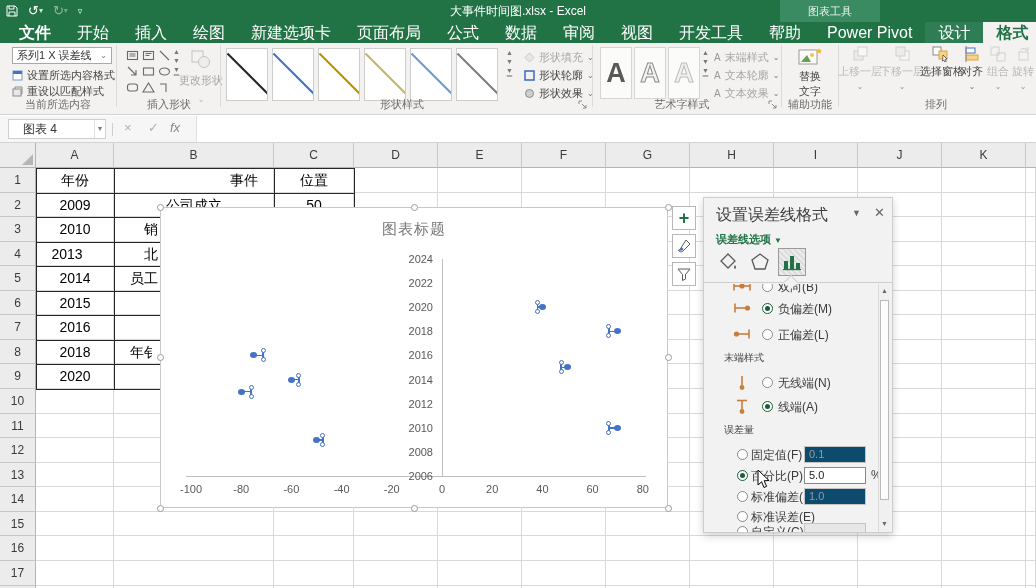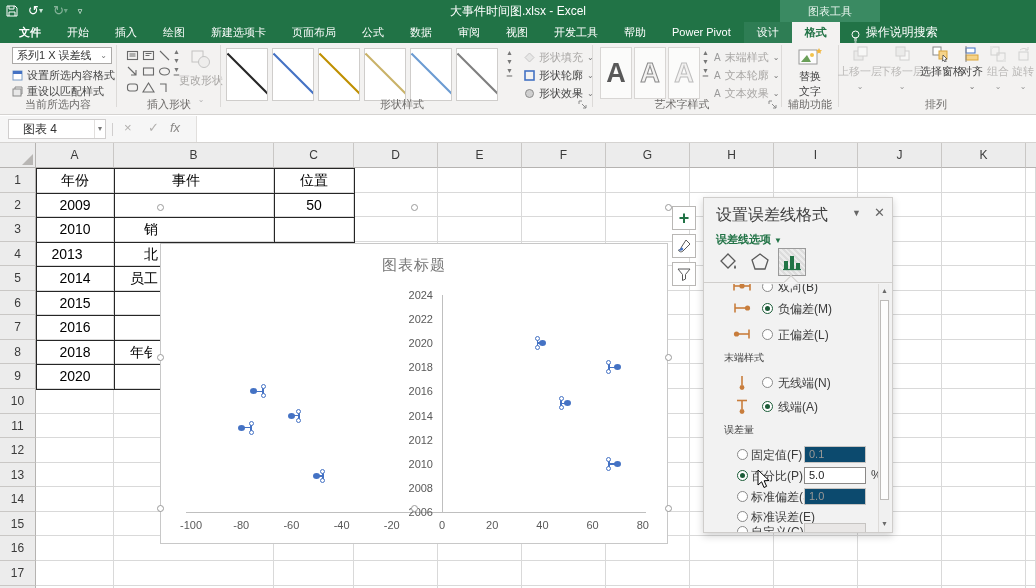--- a/index.html
+++ b/index.html
@@ -7,21 +7,21 @@
     font-family:"Liberation Sans","DejaVu Sans",sans-serif;background:#fff;}
   .abs{position:absolute;}
   
   .titlebar{left:0;top:0;width:1036px;height:22px;background:#217346;color:#fff;}
   .qat{left:6px;top:3px;height:16px;display:flex;align-items:center;gap:10px;color:#fff;font-size:12px;}
   .qat span{display:inline-flex;align-items:center;}
   .titletext{left:0;top:0;width:1036px;height:22px;text-align:center;line-height:22px;font-size:12px;color:#fff;}
   .ctxhdr{top:0;height:22px;background:#3a8a62;color:#e8f5ee;font-size:11px;line-height:22px;text-align:center;}
   
   .tabrow{left:0;top:22px;width:1036px;height:21px;background:#217346;display:flex;align-items:flex-end;padding-left:6px;box-sizing:border-box;}
-  .tab{height:21px;line-height:21px;padding:0 13px;font-size:11px;color:#fff;cursor:default;white-space:nowrap;}
+  .tab{height:21px;line-height:21px;padding:0 13px;font-size:16px;color:#fff;cursor:default;white-space:nowrap;}
   .tab.file{font-weight:bold;}
   .tab.ctx{background:#2e7d54;}
   .tab.active{background:#f3f2f1;color:#217346;font-weight:bold;}
   .tellme{height:21px;line-height:21px;color:#fff;font-size:12px;padding-left:10px;display:flex;align-items:flex-end;gap:5px;white-space:nowrap;}
   
   .ribbon{left:0;top:43px;width:1036px;height:72px;background:#f3f2f1;border-bottom:1px solid #d5d3d1;box-sizing:border-box;}
   .rdiv{top:2px;width:1px;height:62px;background:#dcdad8;}
   .grouplabel{top:55px;height:13px;font-size:11px;color:#6e6c6a;text-align:center;line-height:13px;}
   .rbtn-s{font-size:11px;color:#444;display:flex;align-items:center;gap:4px;white-space:nowrap;}
   .rbtn-s.dis{color:#a8a6a4;}
@@ -37,21 +37,21 @@
   .namebox{left:8px;top:3px;width:98px;height:20px;background:#fff;border:1px solid #d0cece;font-size:12px;color:#333;display:flex;align-items:center;box-sizing:border-box;padding-left:8px;}
   .fx-ic{top:4px;font-size:13px;color:#b2b0ae;}
   .ffield{left:196px;top:0;width:840px;height:26px;background:#fff;border-left:1px solid #e1dfdd;}
   
   .hdrcell{top:143px;height:25px;background:#ececec;border-right:1px solid #c9c7c5;border-bottom:1px solid #b5b3b1;box-sizing:border-box;
     font-size:12px;color:#3b3b3b;text-align:center;line-height:25px;}
   .rowhdr{left:0;width:36px;background:#ececec;border-right:1px solid #b5b3b1;border-bottom:1px solid #c9c7c5;box-sizing:border-box;
     font-size:12px;color:#3b3b3b;text-align:center;}
   .cellv{font-size:14px;color:#000;text-align:center;white-space:nowrap;overflow:hidden;}
   
-  .chart{left:160px;top:207px;width:508px;height:301px;background:#fff;border:1px solid #c8c8c8;box-sizing:border-box;z-index:20;margin-top:36px;}
+  .chart{left:160px;top:207px;width:508px;height:301px;background:#fff;border:1px solid #c8c8c8;box-sizing:border-box;z-index:20;}
   .charttitle{left:0;top:12px;width:506px;text-align:center;font-size:15px;color:#757575;letter-spacing:1px;}
   .tick{font-size:11px;color:#595959;}
   .handle{width:7px;height:7px;border-radius:50%;background:#fff;border:1px solid #9a9a9a;z-index:25;box-sizing:border-box;}
   .chbtn{width:24px;height:24px;background:#fff;border:1px solid #b9b7b5;box-sizing:border-box;z-index:30;display:flex;align-items:center;justify-content:center;}
   
   .pane{left:703px;top:197px;width:190px;height:336px;background:#f2f2f2;border:1px solid #cfcdcb;box-sizing:border-box;z-index:40;box-shadow:0 3px 8px rgba(0,0,0,.18);}
   .pane .title{left:12px;top:7px;font-size:16px;color:#404040;white-space:nowrap;}
   .pane .opts{left:12px;top:34px;font-size:11px;font-weight:bold;color:#217346;}
   .ptab{width:28px;height:28px;display:flex;align-items:center;justify-content:center;box-sizing:border-box;}
   .ptab.active{background:repeating-linear-gradient(45deg,#dcdcdc 0 2px,#ececec 2px 4px);border:1px solid #9a9a9a;}
@@ -412,30 +412,31 @@
       <div style="position: absolute; left: 36px; top: 49.56px; width: 318px; height: 1px; background: rgb(38, 38, 38); z-index: 5;"></div>
       <div style="position: absolute; left: 36px; top: 74.12px; width: 318px; height: 1px; background: rgb(38, 38, 38); z-index: 5;"></div>
       <div style="position: absolute; left: 36px; top: 98.68px; width: 318px; height: 1px; background: rgb(38, 38, 38); z-index: 5;"></div>
       <div style="position: absolute; left: 36px; top: 123.24px; width: 318px; height: 1px; background: rgb(38, 38, 38); z-index: 5;"></div>
       <div style="position: absolute; left: 36px; top: 147.8px; width: 318px; height: 1px; background: rgb(38, 38, 38); z-index: 5;"></div>
       <div style="position: absolute; left: 36px; top: 172.36px; width: 318px; height: 1px; background: rgb(38, 38, 38); z-index: 5;"></div>
       <div style="position: absolute; left: 36px; top: 196.92px; width: 318px; height: 1px; background: rgb(38, 38, 38); z-index: 5;"></div>
       <div style="position: absolute; left: 36px; top: 221.48px; width: 318px; height: 1px; background: rgb(38, 38, 38); z-index: 5;"></div>
       <div style="position: absolute; left: 36px; top: 246.04px; width: 318px; height: 1px; background: rgb(38, 38, 38); z-index: 5;"></div>
       <div class="abs cellv" style="z-index: 6; left: 36px; top: 25px; width: 78px; height: 24.56px; line-height: 24.56px;">年份</div>
-      <div class="abs cellv" style="z-index: 6; left: 114px; top: 25px; width: 144px; height: 24.56px; line-height: 24.56px;">事件</div>
+      <div class="abs cellv" style="z-index: 6; left: 114px; top: 25px; width: 144px; height: 24.56px; line-height: 24.56px; text-align: right;">事件</div>
       <div class="abs cellv" style="z-index: 6; left: 274px; top: 25px; width: 80px; height: 24.56px; line-height: 24.56px;">位置</div>
       <div class="abs cellv" style="z-index: 6; left: 36px; top: 49.56px; width: 78px; height: 24.56px; line-height: 24.56px;">2009</div>
       <div class="abs cellv" style="z-index: 6; left: 36px; top: 74.12px; width: 78px; height: 24.56px; line-height: 24.56px;">2010</div>
       <div class="abs cellv" style="z-index: 6; left: 36px; top: 98.68px; width: 62px; height: 24.56px; line-height: 24.56px;">2013</div>
       <div class="abs cellv" style="z-index: 6; left: 36px; top: 123.24px; width: 78px; height: 24.56px; line-height: 24.56px;">2014</div>
       <div class="abs cellv" style="z-index: 6; left: 36px; top: 147.8px; width: 78px; height: 24.56px; line-height: 24.56px;">2015</div>
       <div class="abs cellv" style="z-index: 6; left: 36px; top: 172.36px; width: 78px; height: 24.56px; line-height: 24.56px;">2016</div>
       <div class="abs cellv" style="z-index: 6; left: 36px; top: 196.92px; width: 78px; height: 24.56px; line-height: 24.56px;">2018</div>
       <div class="abs cellv" style="z-index: 6; left: 36px; top: 221.48px; width: 78px; height: 24.56px; line-height: 24.56px;">2020</div>
+      <div class="abs cellv" style="z-index: 6; left: 114px; top: 49.56px; width: 160px; height: 24.56px; line-height: 24.56px;">公司成立</div>
       <div class="abs cellv" style="z-index: 6; left: 274px; top: 49.56px; width: 80px; height: 24.56px; line-height: 24.56px;">50</div>
       <div class="abs cellv" style="z-index: 6; left: 114px; top: 74.12px; width: 44px; height: 24.56px; line-height: 24.56px; text-align: right; padding-right: 2px;">销</div>
       <div class="abs cellv" style="z-index: 6; left: 114px; top: 98.68px; width: 44px; height: 24.56px; line-height: 24.56px; text-align: right; padding-right: 2px;">北</div>
       <div class="abs cellv" style="z-index: 6; left: 114px; top: 123.24px; width: 44px; height: 24.56px; line-height: 24.56px; text-align: right; padding-right: 2px;">员工</div>
       <div class="abs cellv" style="z-index: 6; left: 114px; top: 196.92px; width: 44px; height: 24.56px; line-height: 24.56px; text-align: right; padding-right: 2px;">年钅</div>
     </div>
 
   <div class="abs chart" id="chart">
     <div class="abs charttitle">图表标题</div>
   <div style="position: absolute; left: 281px; top: 51px; width: 1px; height: 217px; background: rgb(191, 191, 191);"></div>

